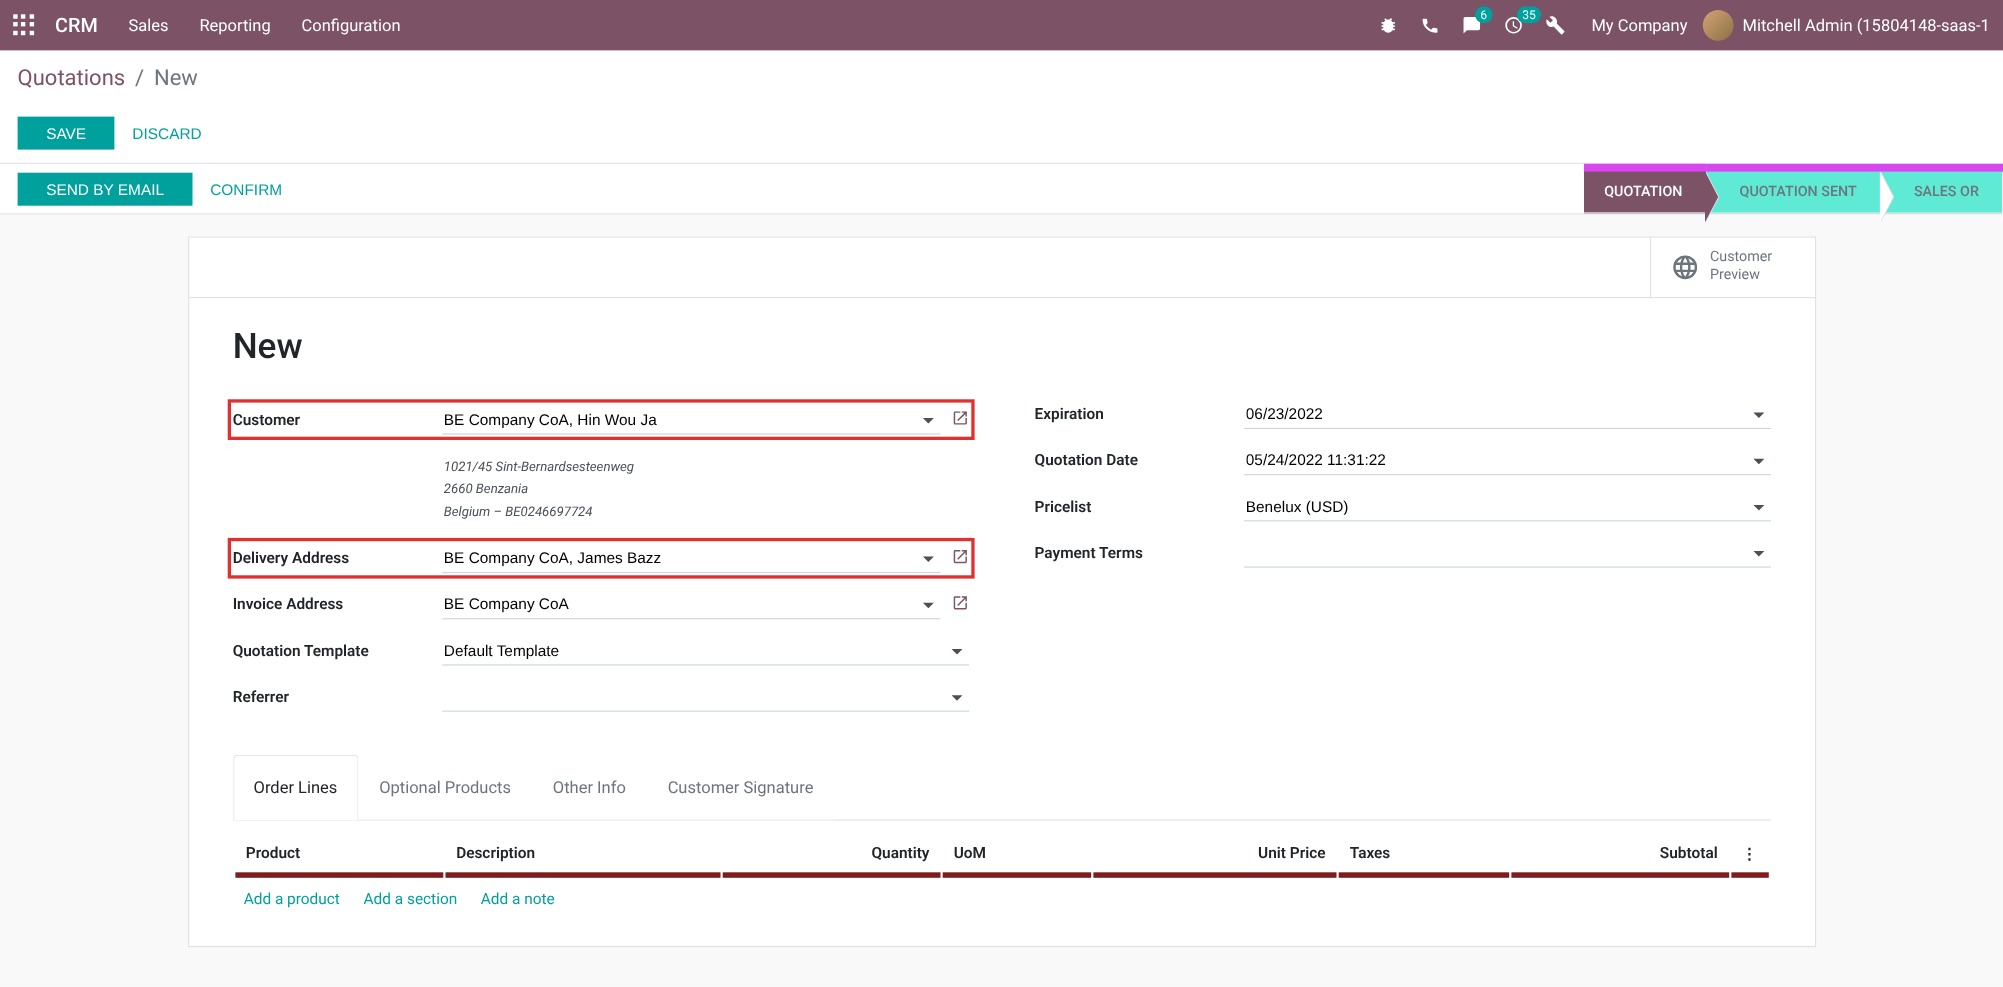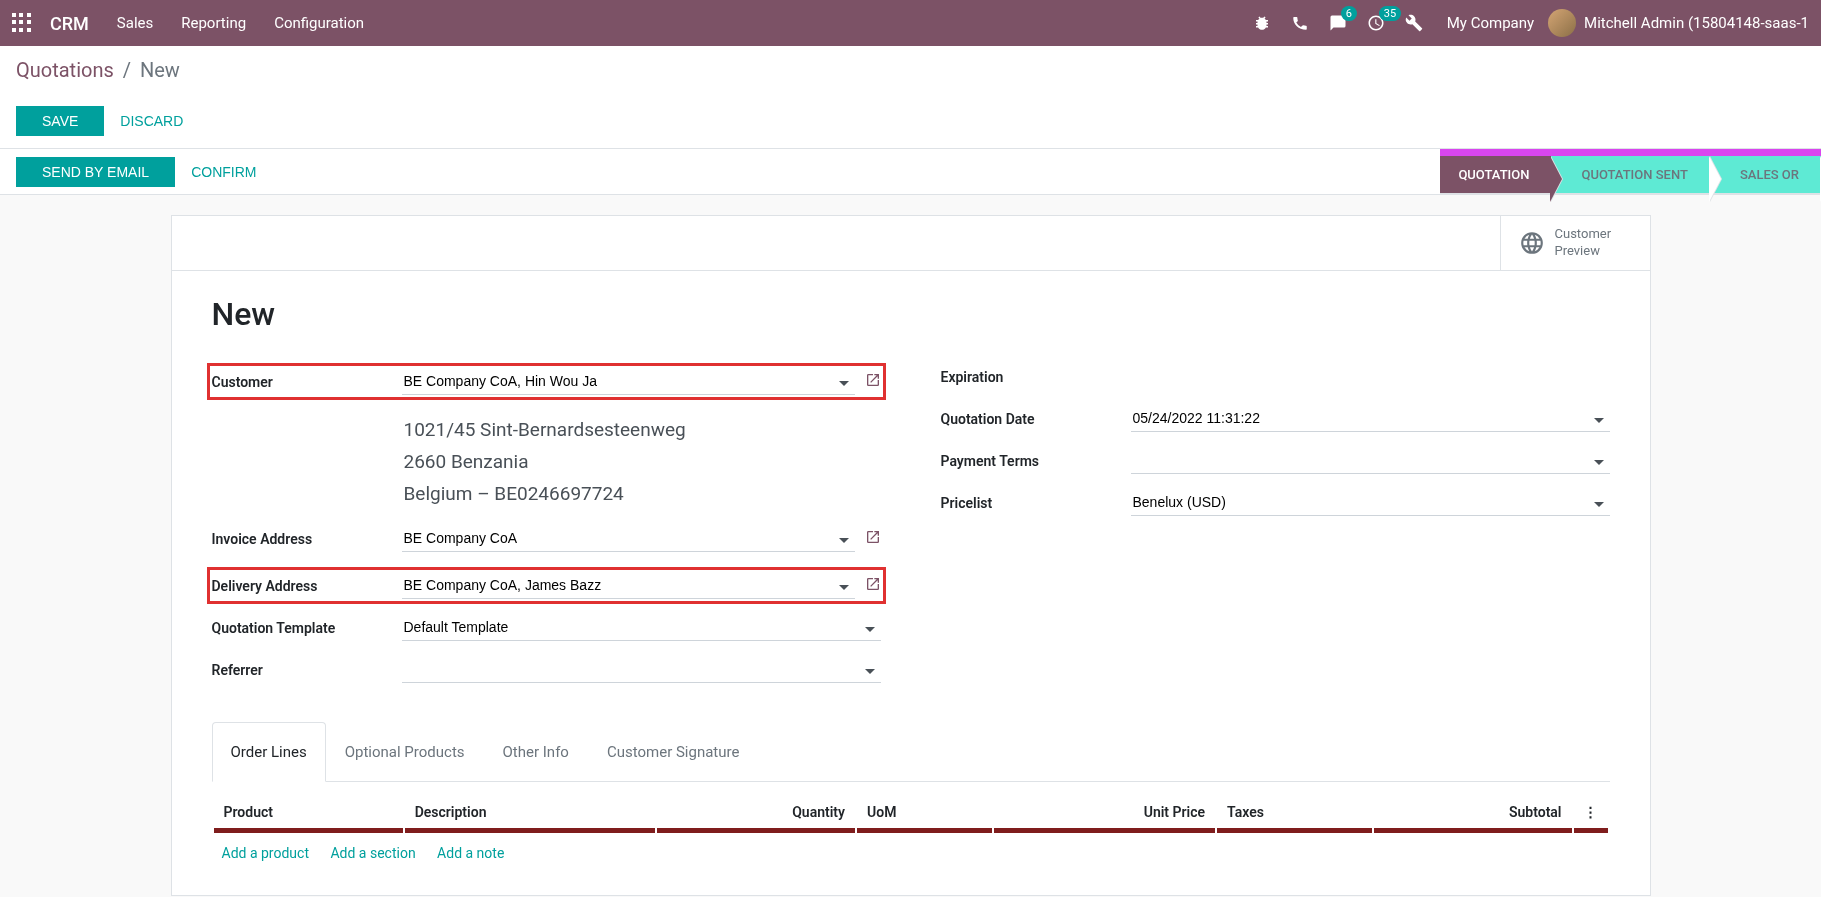--- a/index.html
+++ b/index.html
@@ -57,21 +57,21 @@
 .form-col {}
 .form-row { display: flex; align-items: flex-start; margin-bottom: 10px; min-height: 32px; }
 .form-row.highlight { border: 3px solid #e03131; padding: 2px; margin-left: -5px; margin-right: -5px; }
 .form-label { width: 190px; font-weight: 600; font-size: 14px; color: #212529; padding-top: 6px; flex-shrink: 0; }
 .form-field { flex: 1; position: relative; }
 .m2o-input { width: 100%; border: none; border-bottom: 1px solid #ced4da; padding: 5px 24px 5px 2px; font-size: 14px; background: transparent; outline: none; }
 .m2o-caret { position: absolute; right: 6px; top: 8px; pointer-events: none; }
 .m2o-caret svg { width: 10px; height: 10px; fill: #495057; }
 .ext-link { margin-left: 10px; cursor: pointer; padding-top: 4px; }
 .ext-link svg { width: 16px; height: 16px; fill: #7C5266; }
-.address-lines { font-size: 19px; color: #495057; line-height: 1.7; padding: 4px 0 4px 2px; }
+.address-lines { font-size: 12px; color: #495057; line-height: 1.7; padding: 4px 0 4px 2px; font-style: italic; }
 
 
 .notebook { margin-top: 24px; }
 .tab-headers { display: flex; border-bottom: 1px solid #dee2e6; }
 .tab { padding: 20px 18px; font-size: 15px; color: #6c757d; cursor: pointer; border: 1px solid transparent; border-bottom: none; background: #fff; }
 .tab.active { color: #212529; border-color: #dee2e6; border-bottom: 1px solid #fff; margin-bottom: -1px; border-radius: 4px 4px 0 0; }
 
 .order-table { width: 100%; margin-top: 12px; }
 .order-table th { text-align: left; font-weight: 600; font-size: 14px; padding: 8px 10px; border-bottom: 5px solid #7f1d1d; }
 .order-table th.r { text-align: right; }
@@ -192,37 +192,37 @@
             <div class="form-label"></div>
             <div class="form-field">
               <div class="address-lines">
                 <div>1021/45 Sint-Bernardsesteenweg</div>
                 <div>2660 Benzania</div>
                 <div>Belgium – BE0246697724</div>
               </div>
             </div>
           </div>
 
-          <div class="form-row">
-            <div class="form-label">Invoice Address</div>
-            <div class="form-field">
-              <input class="m2o-input" value="BE Company CoA" style="">
+          <div class="form-row highlight">
+            <div class="form-label">Delivery Address</div>
+            <div class="form-field">
+              <input class="m2o-input" value="BE Company CoA, James Bazz" style="">
               <span class="m2o-caret"><svg viewBox="0 0 10 10">
                     <path d="M0 2l5 5 5-5z"></path>
                   </svg></span>
             </div>
             <span class="ext-link"><svg viewBox="0 0 24 24">
                   <path d="M14 3v2h3.59l-9.83 9.83 1.41 1.41L19 6.41V10h2V3h-7zM19 19H5V5h7V3H5a2 2 0 00-2 2v14a2 2 0 002 2h14a2 2 0 002-2v-7h-2v7z"></path>
                 </svg></span>
           </div>
 
-          <div class="form-row highlight">
-            <div class="form-label">Delivery Address</div>
-            <div class="form-field">
-              <input class="m2o-input" value="BE Company CoA, James Bazz" style="">
+          <div class="form-row">
+            <div class="form-label">Invoice Address</div>
+            <div class="form-field">
+              <input class="m2o-input" value="BE Company CoA" style="">
               <span class="m2o-caret"><svg viewBox="0 0 10 10">
                     <path d="M0 2l5 5 5-5z"></path>
                   </svg></span>
             </div>
             <span class="ext-link"><svg viewBox="0 0 24 24">
                   <path d="M14 3v2h3.59l-9.83 9.83 1.41 1.41L19 6.41V10h2V3h-7zM19 19H5V5h7V3H5a2 2 0 00-2 2v14a2 2 0 002 2h14a2 2 0 002-2v-7h-2v7z"></path>
                 </svg></span>
           </div>
 
           <div class="form-row">
@@ -242,44 +242,50 @@
               <span class="m2o-caret"><svg viewBox="0 0 10 10" fill="#adb5bd">
                     <path d="M0 2l5 5 5-5z"></path>
                   </svg></span>
             </div>
           </div>
         </div>
 
         <div class="form-col">
           <div class="form-row">
             <div class="form-label">Expiration</div>
+            <div class="form-field">
+              <input class="m2o-input" value="06/23/2022" style="">
+              <span class="m2o-caret"><svg viewBox="0 0 10 10" fill="#adb5bd">
+                    <path d="M0 2l5 5 5-5z"></path>
+                  </svg></span>
+            </div>
           </div>
           <div class="form-row">
             <div class="form-label">Quotation Date</div>
             <div class="form-field">
               <input class="m2o-input" value="05/24/2022 11:31:22" style="">
+              <span class="m2o-caret"><svg viewBox="0 0 10 10">
+                    <path d="M0 2l5 5 5-5z"></path>
+                  </svg></span>
+            </div>
+          </div>
+          <div class="form-row">
+            <div class="form-label">Pricelist</div>
+            <div class="form-field">
+              <input class="m2o-input" value="Benelux (USD)" style="">
               <span class="m2o-caret"><svg viewBox="0 0 10 10">
                     <path d="M0 2l5 5 5-5z"></path>
                   </svg></span>
             </div>
           </div>
           <div class="form-row">
             <div class="form-label">Payment Terms</div>
             <div class="form-field">
               <input class="m2o-input" value="" style="">
               <span class="m2o-caret"><svg viewBox="0 0 10 10" fill="#adb5bd">
-                    <path d="M0 2l5 5 5-5z"></path>
-                  </svg></span>
-            </div>
-          </div>
-          <div class="form-row">
-            <div class="form-label">Pricelist</div>
-            <div class="form-field">
-              <input class="m2o-input" value="Benelux (USD)" style="">
-              <span class="m2o-caret"><svg viewBox="0 0 10 10">
                     <path d="M0 2l5 5 5-5z"></path>
                   </svg></span>
             </div>
           </div>
         </div>
       </div>
 
       <div class="notebook">
         <div class="tab-headers">
           <div class="tab active">Order Lines</div>

